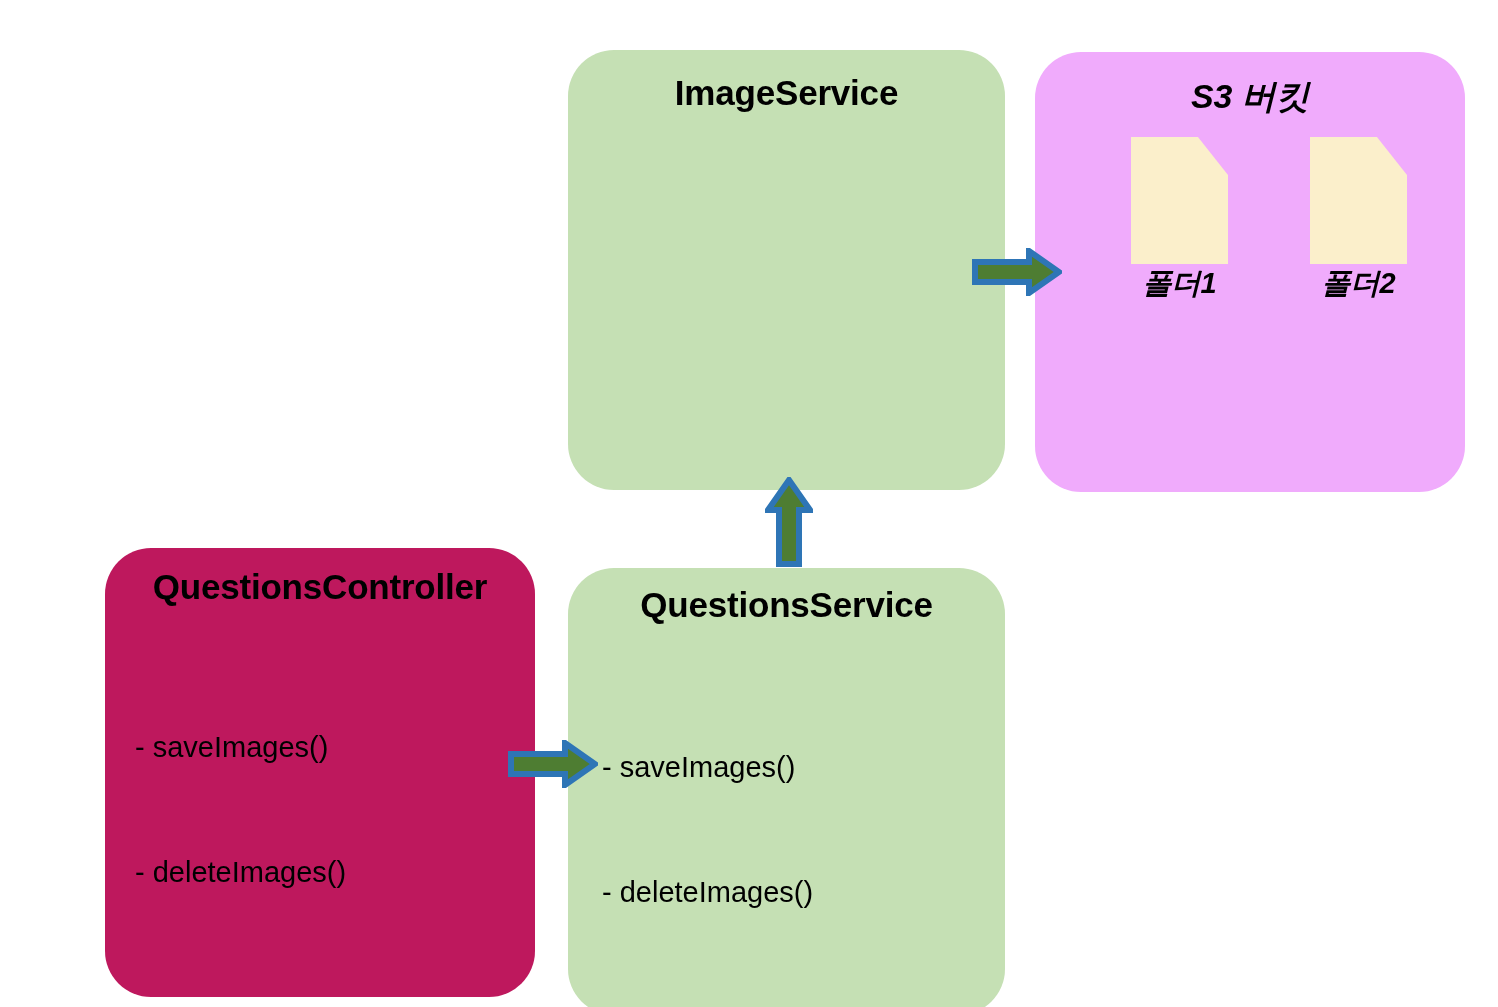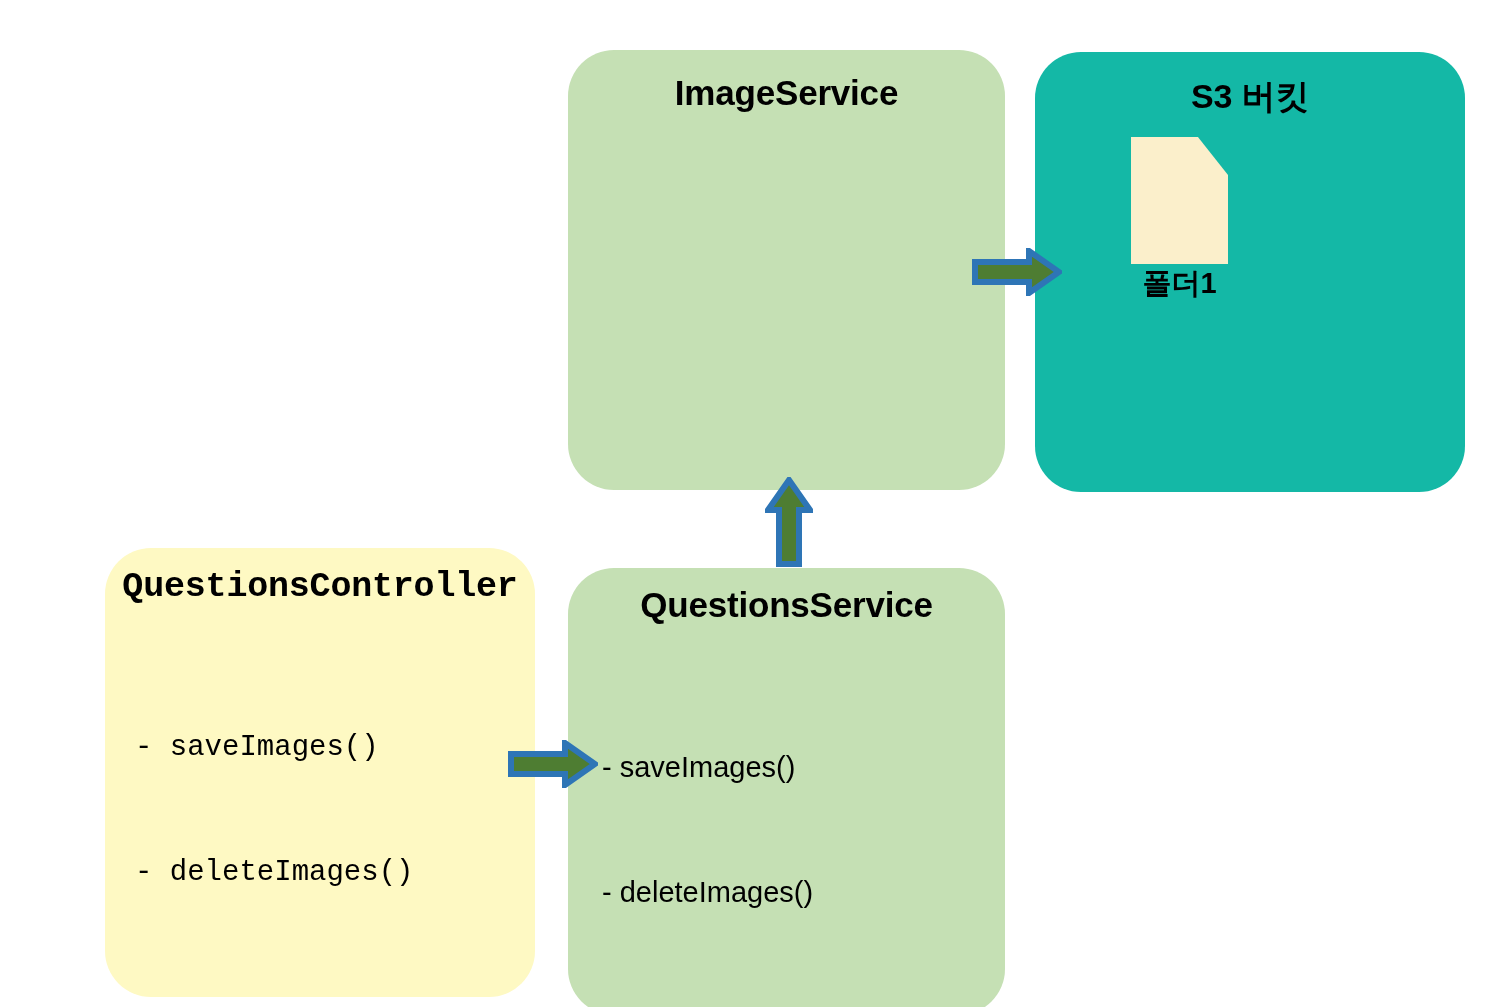--- a/index.html
+++ b/index.html
@@ -11,22 +11,22 @@
     position:relative;
   }
   #canvas{position:absolute;left:0;top:0;width:1498px;height:1007px;}
 
   .node{position:absolute;box-sizing:border-box;}
 
   .card{
     border-radius:46px;
   }
   .card-green{background:#C5E0B4;}
-  .card-blue{background:#fef9c3;font-family:Liberation Mono, monospace;}
-  .card-gray{background:#14b8a6;}
+  .card-blue{background:#be185d;}
+  .card-gray{background:#f0abfc;font-style:italic;}
 
   .card-title{
     position:absolute;
     left:0;right:0;
     text-align:center;
     font-weight:bold;
     color:#000000;
     letter-spacing:-0.2px;
   }
 
@@ -90,20 +90,24 @@
   </div>
 
   <div class="node card card-gray" id="s3-bucket">
     <div class="card-title">S3 버킷</div>
 
     <div class="folder-group" id="folder-1">
       <div class="folder-shape"></div>
       <div class="folder-label">폴더1</div>
     </div>
 
+    <div class="folder-group" id="folder-2">
+      <div class="folder-shape"></div>
+      <div class="folder-label">폴더2</div>
+    </div>
   </div>
 
   <div class="node card card-blue" id="questions-controller">
     <div class="card-title">QuestionsController</div>
     <div class="methods">
       <span class="m-line">- saveImages()</span>
       <span class="m-line">- deleteImages()</span>
     </div>
   </div>
 

